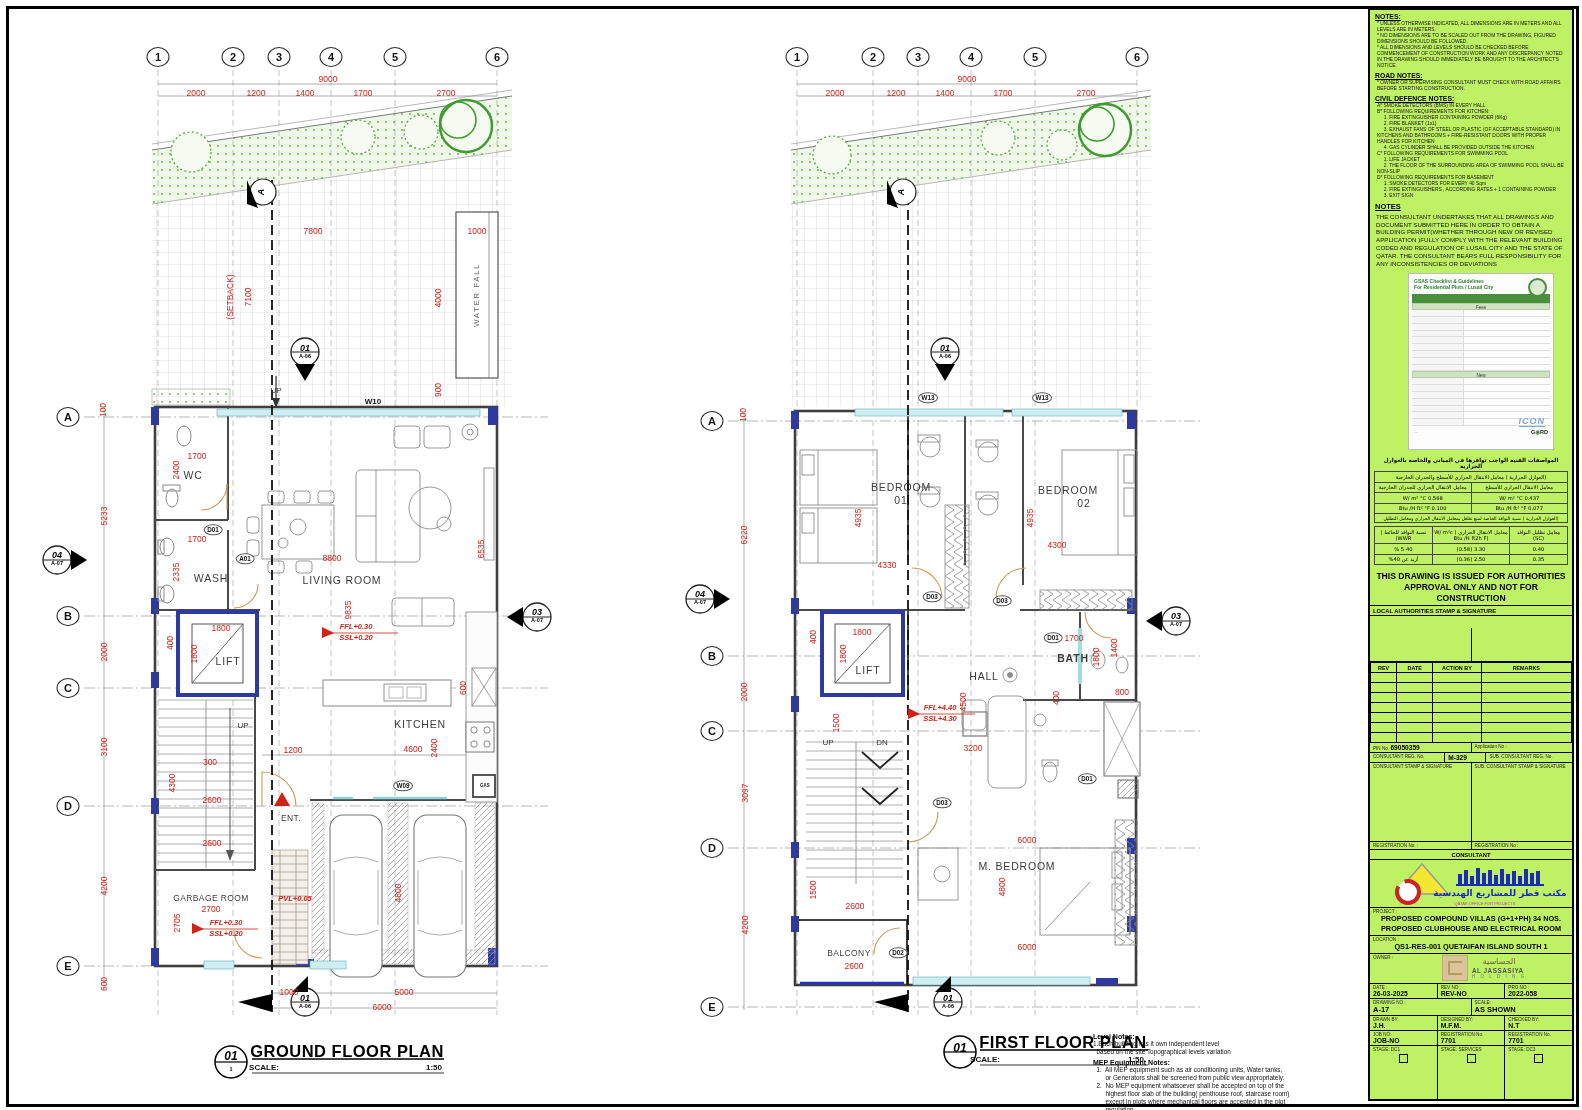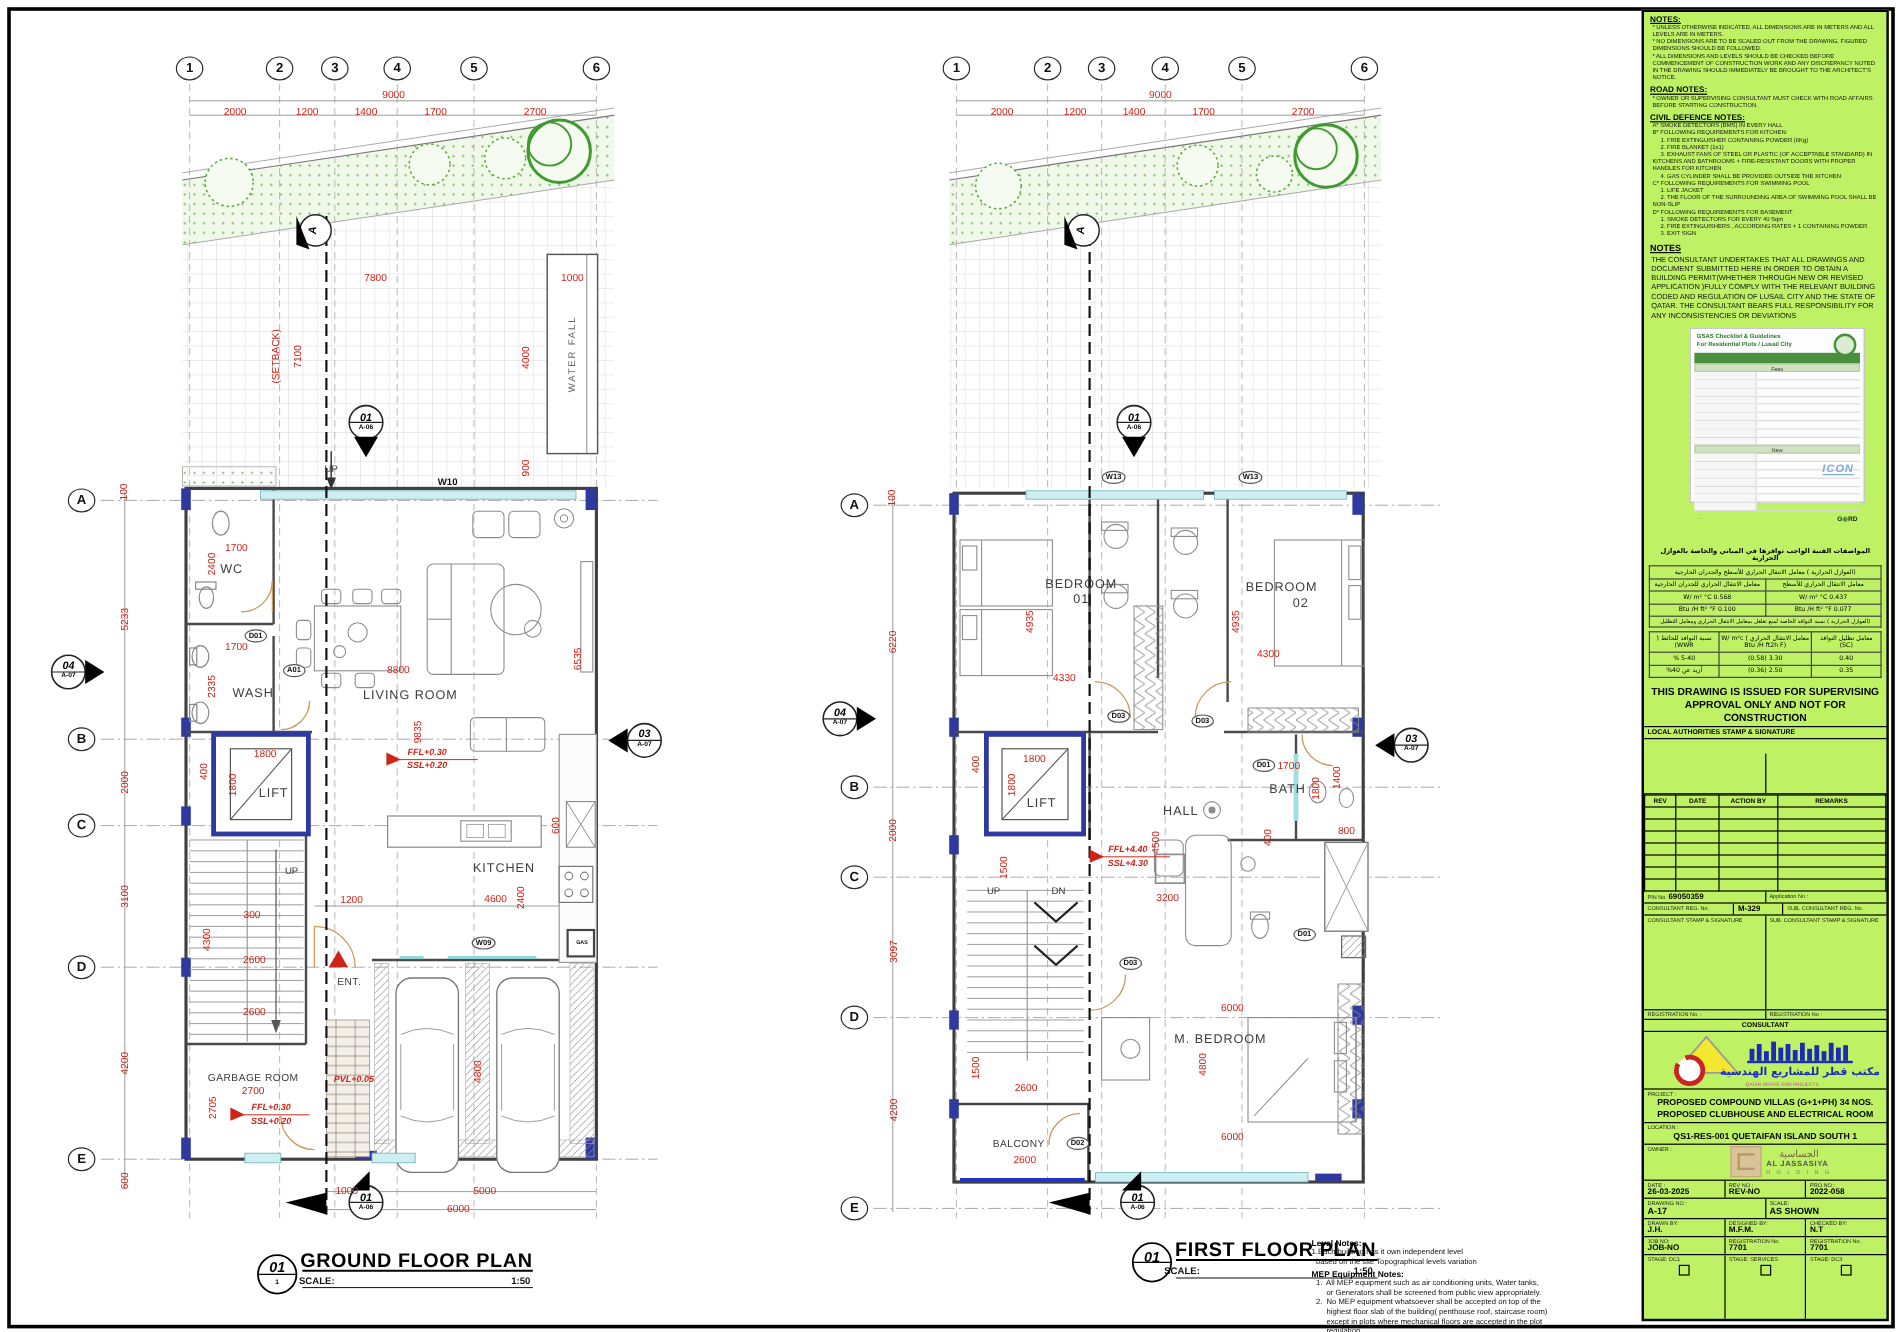--- a/index.html
+++ b/index.html
@@ -29,21 +29,21 @@
   .fn-h{font-size:7px;font-weight:700;color:#000;}
   .fn-t{font-size:6.4px;line-height:1.25;color:#111;}
   
   .panel{position:absolute;left:1368px;top:8px;width:206px;height:1093px;border:2px solid #000;background:#bef264;box-sizing:border-box;display:flex;flex-direction:column;}
   .panel *{box-sizing:border-box;}
   .ph{font-size:6.8px;font-weight:700;text-decoration:underline;margin:3px 5px 1px;}
   .pt{font-size:4.9px;line-height:1.22;margin:0 4px 0 7px;color:#111;}
   .pre{white-space:pre-wrap;}
   .pp{font-size:6.2px;line-height:1.28;margin:1px 6px;color:#111;}
   .cert{height:183px;position:relative;margin-top:2px;}
-  .cert-page{position:absolute;left:38px;top:2px;width:146px;height:146px;border:1px solid #bbb;background:#fdfdfd;}
+  .cert-page{position:absolute;left:38px;top:2px;width:146px;height:177px;border:1px solid #bbb;background:#fdfdfd;}
   .cert-t{color:#2e7d32;font-size:5px;font-weight:700;margin:4px 0 0 5px;line-height:1.2;}
   .cert-stamp{position:absolute;right:6px;top:4px;width:19px;height:19px;border-radius:50%;border:2px solid #4a8f3c;background:#dcecd2;}
   .cert-ban{height:9px;background:#4a8f3c;margin:4px 3px 0;}
   .cert-sec{height:7px;background:#cfe3c2;margin:0 3px;border:1px solid #b5cfa5;font-size:4.5px;text-align:center;line-height:7px;color:#333;}
   .cert-row{height:6.8px;border-bottom:1px solid #ddd;margin:0 3px;display:flex;}
   .cert-row div:first-child{width:38%;border-right:1px solid #ddd;background:#f6f6f6;}
   .cert-foot{display:flex;justify-content:space-between;margin:3px 5px 0;font-size:5.5px;}
   .gord{font-weight:700;color:#222;}
   .gord .o{color:#4a8f3c;}
   .icon-wm{position:absolute;right:8px;bottom:22px;color:#7fa8d9;font-size:9px;font-weight:700;font-style:italic;letter-spacing:1px;border-bottom:1px solid #7fa8d9;}
@@ -621,21 +621,21 @@
     <div class="lbl dim rot" style="left: 745px; top: 793px;">3097</div>
     <div class="lbl dim rot" style="left: 745px; top: 925px;">4200</div>
     <div class="lbl tag" style="left: 928px; top: 398px;">W13</div>
     <div class="lbl tag" style="left: 1042px; top: 398px;">W13</div>
     <div class="lbl room" style="left: 901px; top: 487px;">BEDROOM</div>
     <div class="lbl room" style="left: 901px; top: 500px;">01</div>
     <div class="lbl room" style="left: 1068px; top: 490px;">BEDROOM</div>
     <div class="lbl room" style="left: 1068px; top: 503px; margin-left: 16px;">02</div>
     <div class="lbl room" style="left: 868px; top: 670px;">LIFT</div>
     <div class="lbl room" style="left: 984px; top: 676px;">HALL</div>
-    <div class="lbl room" style="left: 1073px; top: 658px;">BATH</div>
+    <div class="lbl room" style="left: 1073px; top: 658px; font-weight: bold;">BATH</div>
     <div class="lbl room" style="left: 1017px; top: 866px;">M. BEDROOM</div>
     <div class="lbl rooms" style="left: 849px; top: 953px;">BALCONY</div>
     <div class="lbl up" style="left: 828px; top: 743px;">UP</div>
     <div class="lbl up" style="left: 882px; top: 743px;">DN</div>
     <div class="lbl tag" style="left: 932px; top: 597px;">D03</div>
     <div class="lbl tag" style="left: 1002px; top: 601px;">D03</div>
     <div class="lbl tag" style="left: 942px; top: 803px;">D03</div>
     <div class="lbl tag" style="left: 1053px; top: 638px;">D01</div>
     <div class="lbl tag" style="left: 1087px; top: 779px;">D01</div>
     <div class="lbl tag" style="left: 898px; top: 953px;">D02</div>
@@ -835,21 +835,21 @@
       <tr>
         <td>0.35</td>
         <td>2.50 (0.36)</td>
         <td>أزيد عن 40%</td>
       </tr>
     </tbody>
       </table>
   </div>
 
   <div class="notice">
-    <div>THIS DRAWING IS ISSUED FOR SUPERVISING</div>
+    <div>THIS DRAWING IS ISSUED FOR AUTHORITIES</div>
     <div>APPROVAL ONLY AND NOT FOR CONSTRUCTION</div>
   </div>
   <div class="bar">LOCAL AUTHORITIES STAMP &amp; SIGNATURE</div>
   <div class="stampbox"></div>
 
   <table class="rev">
     <tbody id="rev-body">
         <tr>
           <td style="width: 13%;">REV</td>
           <td style="width: 18%;">DATE</td>

